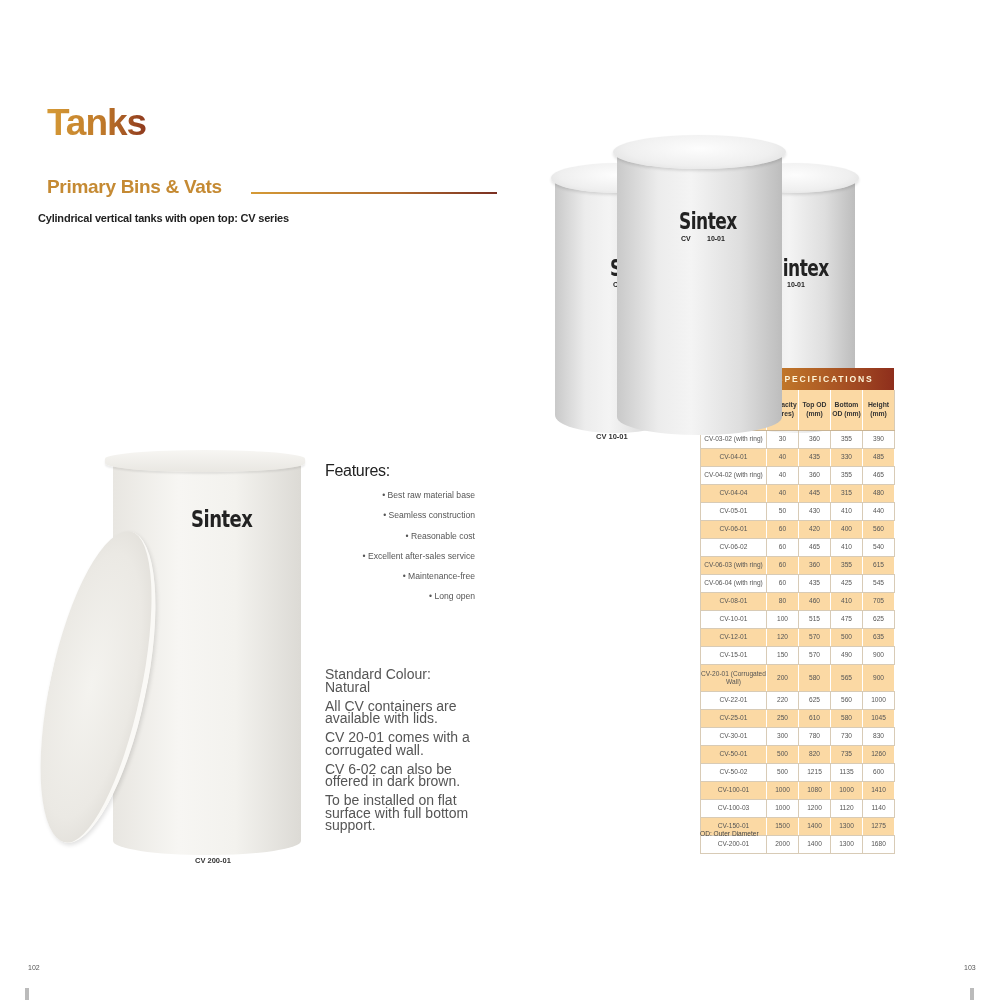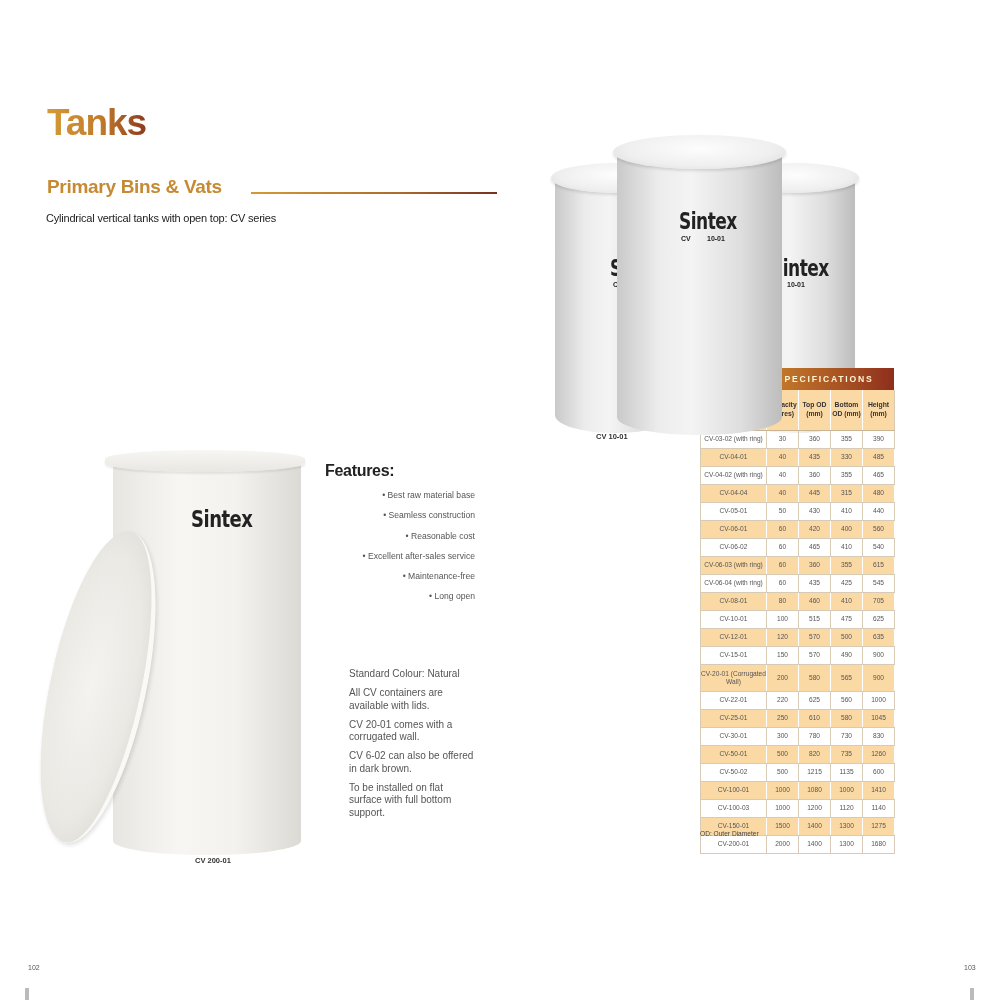--- a/index.html
+++ b/index.html
@@ -13,21 +13,21 @@
     -webkit-background-clip: text; background-clip: text; color: transparent;
   }
   .subtitle-row { position: absolute; left: 47px; top: 176px; display: flex; align-items: flex-end; gap: 24px; }
   .subtitle {
     font-size: 19px; font-weight: bold; color: #c58a33; letter-spacing: -0.3px;
   }
   .subtitle-rule {
     width: 246px; height: 2px; margin-left: 5px; margin-bottom: 4px;
     background: linear-gradient(90deg, #d59a36, #b06a2c 60%, #7a2f22);
   }
-  .tagline { position: absolute; left: 46px; top: 212px; font-size: 11px; font-weight: normal; color: #222; letter-spacing: -0.2px; }
+  .tagline { position: absolute; left: 38px; top: 212px; font-size: 11px; font-weight: bold; color: #222; letter-spacing: -0.2px; }
 
   
   .tanks3 { position: absolute; left: 555px; top: 135px; width: 300px; height: 300px; }
   .tank { position: absolute; border-radius: 0 0 40px 40px / 0 0 14px 14px; }
   .tank .body {
     position: absolute; left: 0; right: 0; top: 14px; bottom: 0;
     background: linear-gradient(90deg, #c9c9c9 0%, #ececec 25%, #f4f4f4 45%, #dedede 75%, #bdbdbd 100%);
     border-radius: 0 0 50% 50% / 0 0 18px 18px;
   }
   .tank .lid {
@@ -64,27 +64,27 @@
     border-radius: 50%;
     background: radial-gradient(ellipse at 45% 50%, #f4f3ef 0%, #ebe9e4 60%, #d6d3cd 100%);
     border-right: 5px solid #faf9f6;
     transform: rotate(12deg);
     box-shadow: 2px 2px 4px rgba(0,0,0,0.12);
   }
   .caption-cv200 { position: absolute; left: 195px; top: 856px; font-size: 7.5px; font-weight: bold; color: #333; }
 
   
   .features { position: absolute; left: 325px; top: 462px; width: 150px; }
-  .features h3 { font-size: 16px; font-weight: bold; color: #222; letter-spacing: -0.3px; margin-bottom: 8px; }
+  .features h3 { font-size: 16px; font-weight: normal; color: #222; letter-spacing: -0.3px; margin-bottom: 8px; }
   .features ul { list-style: none; text-align: right; }
   .features li { font-size: 8.6px; color: #555; line-height: 14px; margin-bottom: 6.3px; padding-left: 6px; text-indent: -6px; }
   .features li::before { content: "• "; color: #555; }
 
   .notes { position: absolute; left: 325px; top: 668px; width: 150px; }
-  .notes p { font-size: 10px; color: #555; line-height: 12.5px; margin-bottom: 6.5px; margin-left: 24px; }
+  .notes p { font-size: 14px; color: #555; line-height: 12.5px; margin-bottom: 6.5px; }
 
   
   .spec { position: absolute; left: 700px; top: 368px; width: 194px; }
   .spec-head {
     height: 22px; line-height: 22px; text-align: center;
     background: linear-gradient(90deg, #d49a3a 0%, #c2792a 40%, #a24a22 80%, #8e2e1c 100%);
     color: #fff5d8; font-size: 8.6px; font-weight: bold; letter-spacing: 1.8px;
   }
   table { width: 194px; border-collapse: collapse; table-layout: fixed; }
   th { background: #fbd9a4; font-size: 6.8px; font-weight: bold; color: #333; height: 40px; border-right: 1px solid #fff; border-bottom: 1px solid #c9b494; line-height: 8.5px; }

